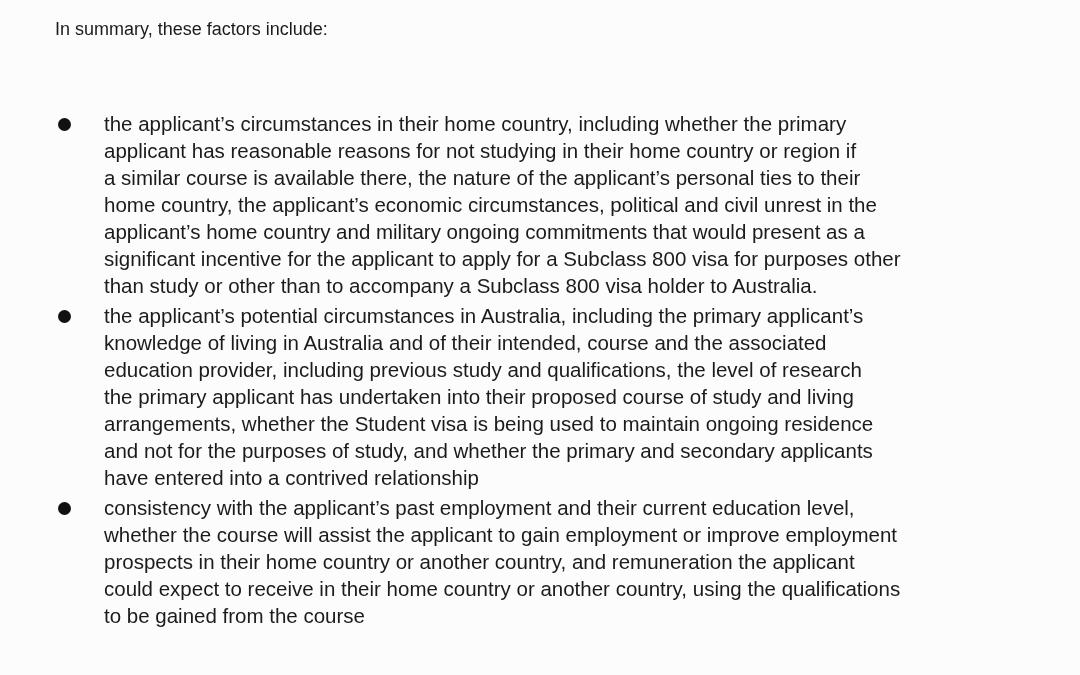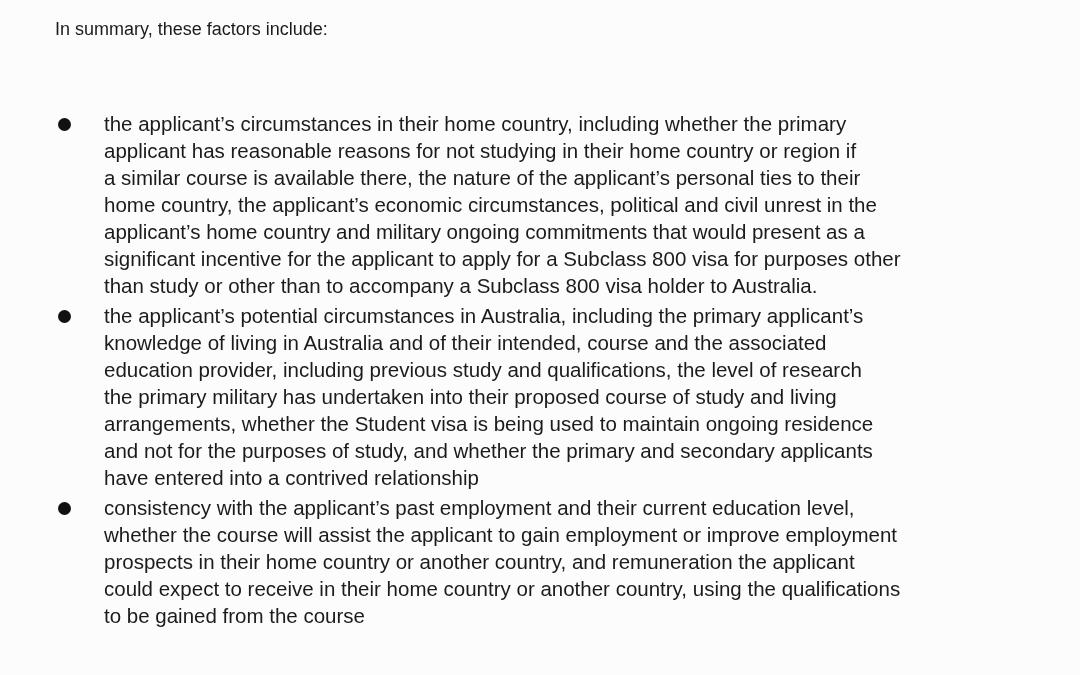--- a/index.html
+++ b/index.html
@@ -74,21 +74,21 @@
           <div class="bullet-line">significant incentive for the applicant to apply for a Subclass 800 visa for purposes other</div>
           <div class="bullet-line">than study or other than to accompany a Subclass 800 visa holder to Australia.</div>
         </div>
       </div>
       <div class="bullet-item">
         <span class="bullet-dot"></span>
         <div class="bullet-text">
           <div class="bullet-line">the applicant’s potential circumstances in Australia, including the primary applicant’s</div>
           <div class="bullet-line">knowledge of living in Australia and of their intended, course and the associated</div>
           <div class="bullet-line">education provider, including previous study and qualifications, the level of research</div>
-          <div class="bullet-line">the primary military has undertaken into their proposed course of study and living</div>
+          <div class="bullet-line">the primary applicant has undertaken into their proposed course of study and living</div>
           <div class="bullet-line">arrangements, whether the Student visa is being used to maintain ongoing residence</div>
           <div class="bullet-line">and not for the purposes of study, and whether the primary and secondary applicants</div>
           <div class="bullet-line">have entered into a contrived relationship</div>
         </div>
       </div>
       <div class="bullet-item">
         <span class="bullet-dot"></span>
         <div class="bullet-text">
           <div class="bullet-line">consistency with the applicant’s past employment and their current education level,</div>
           <div class="bullet-line">whether the course will assist the applicant to gain employment or improve employment</div>

